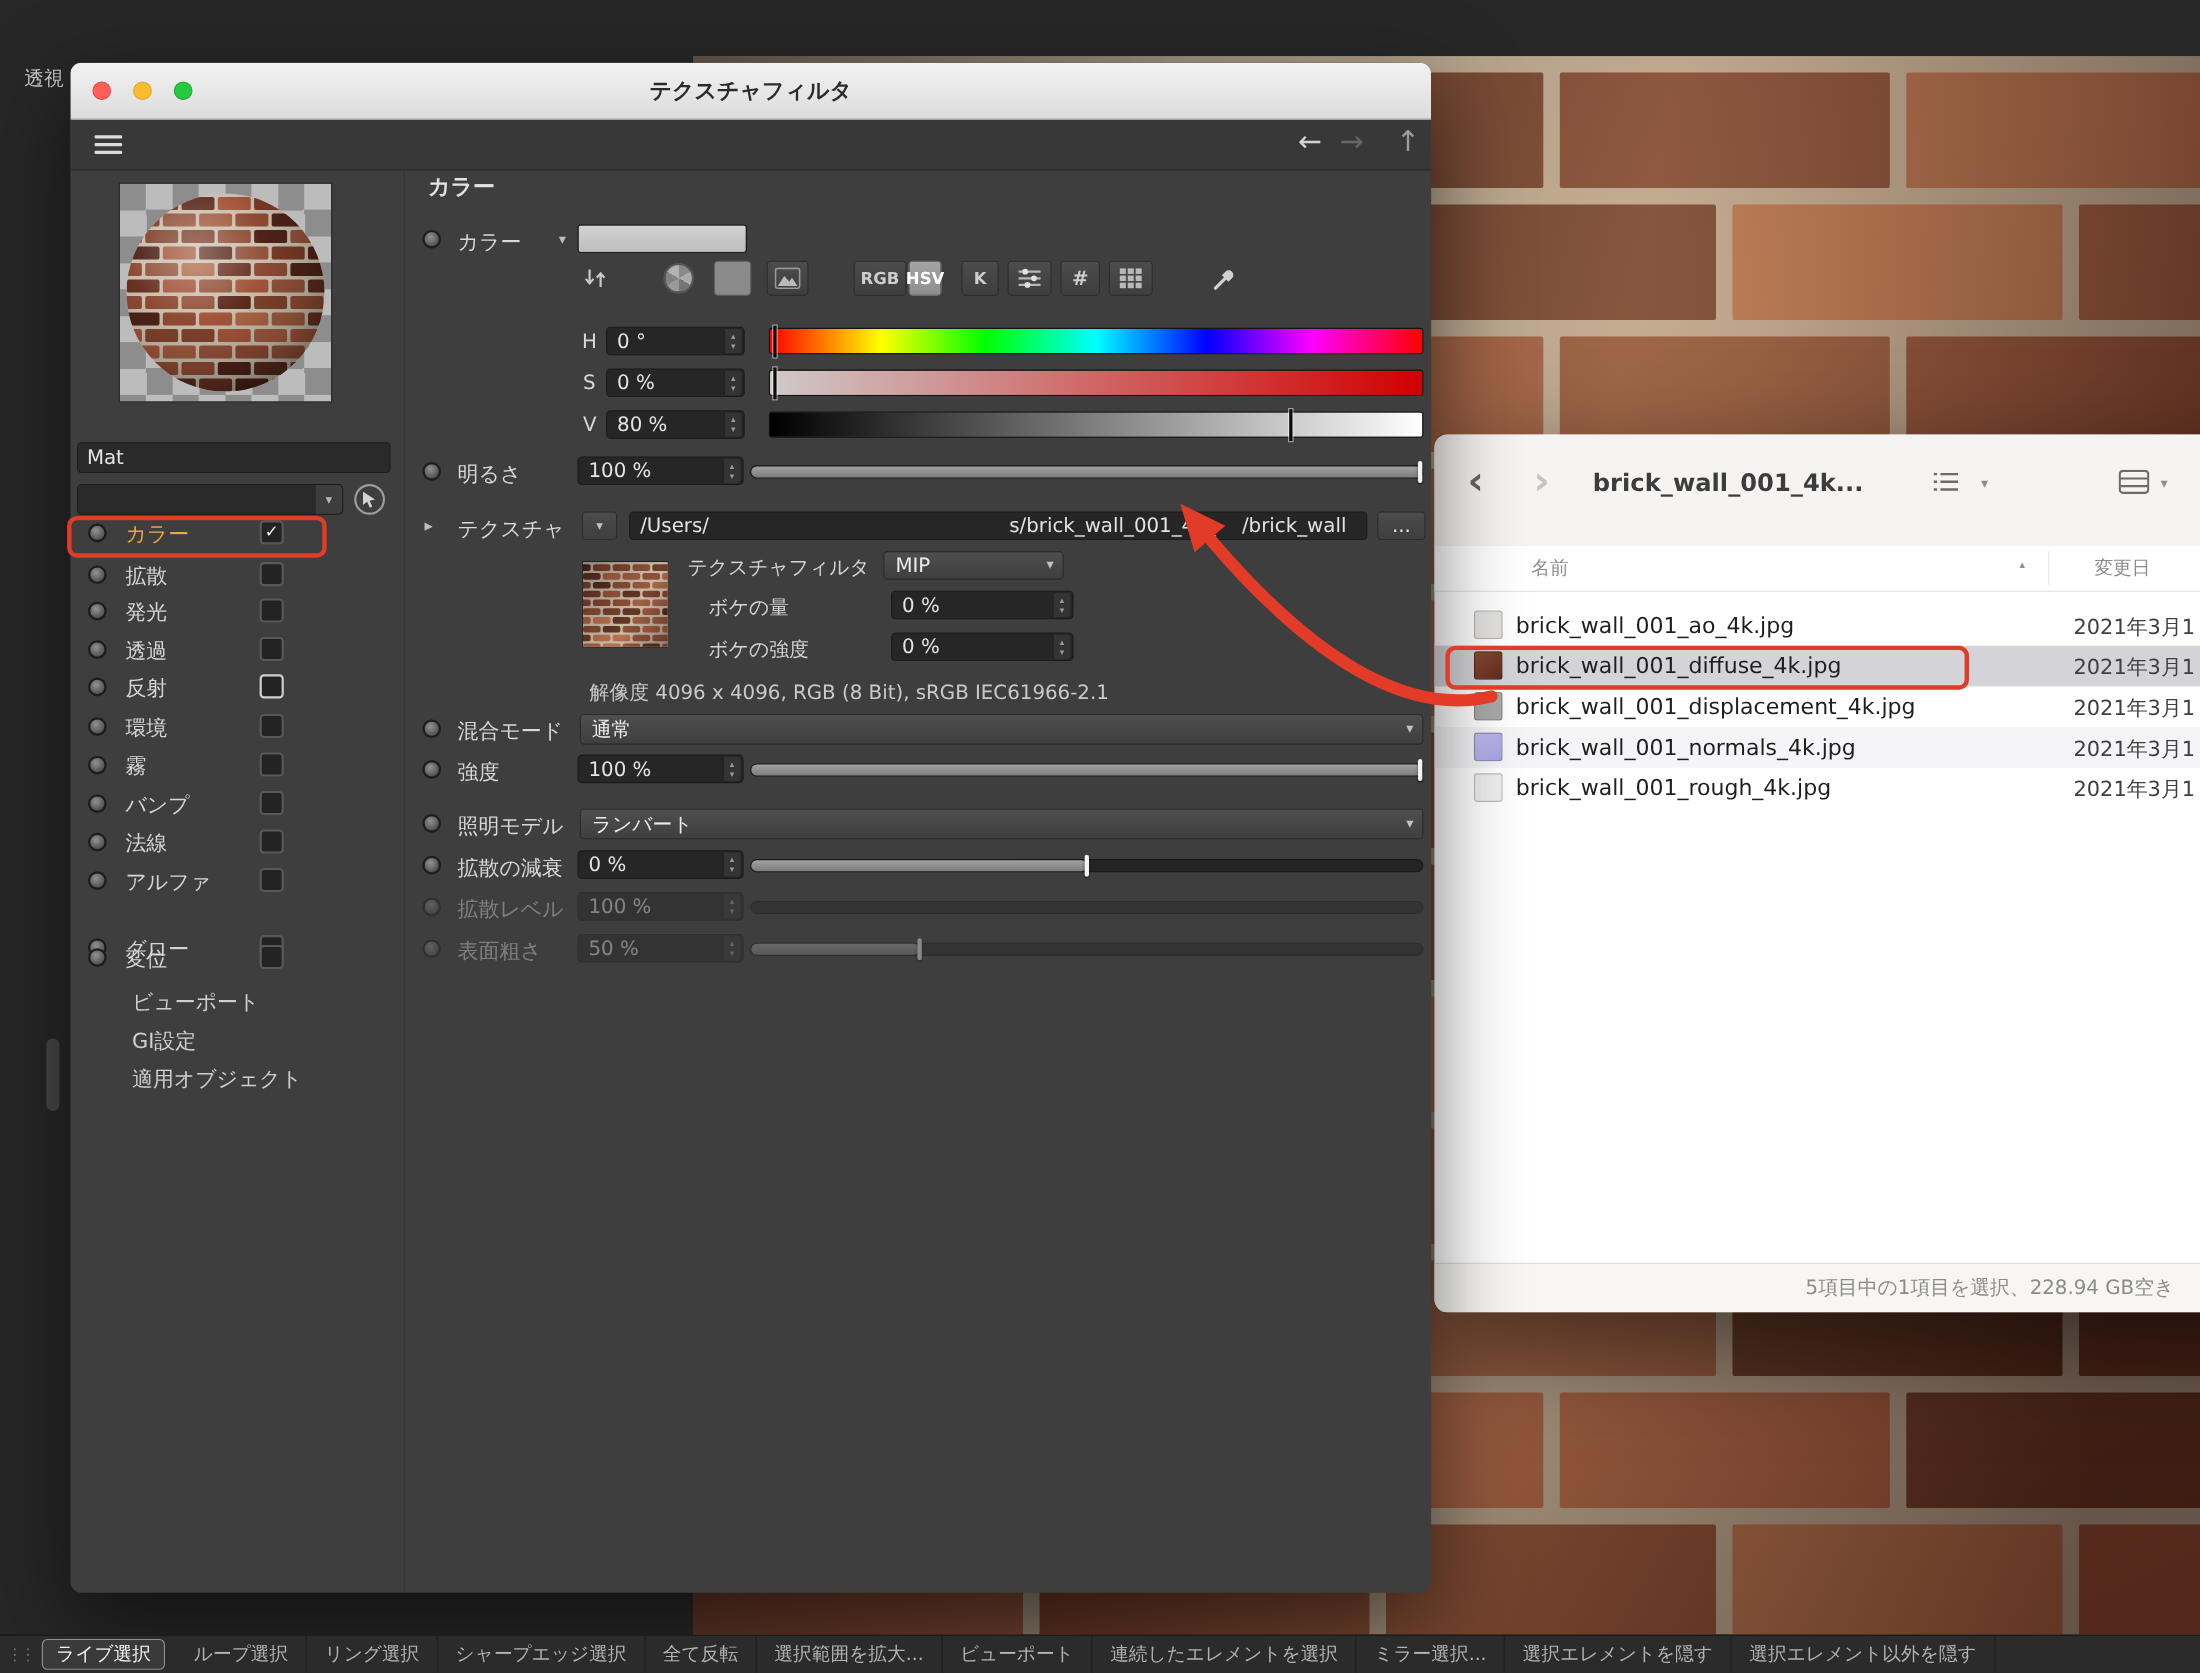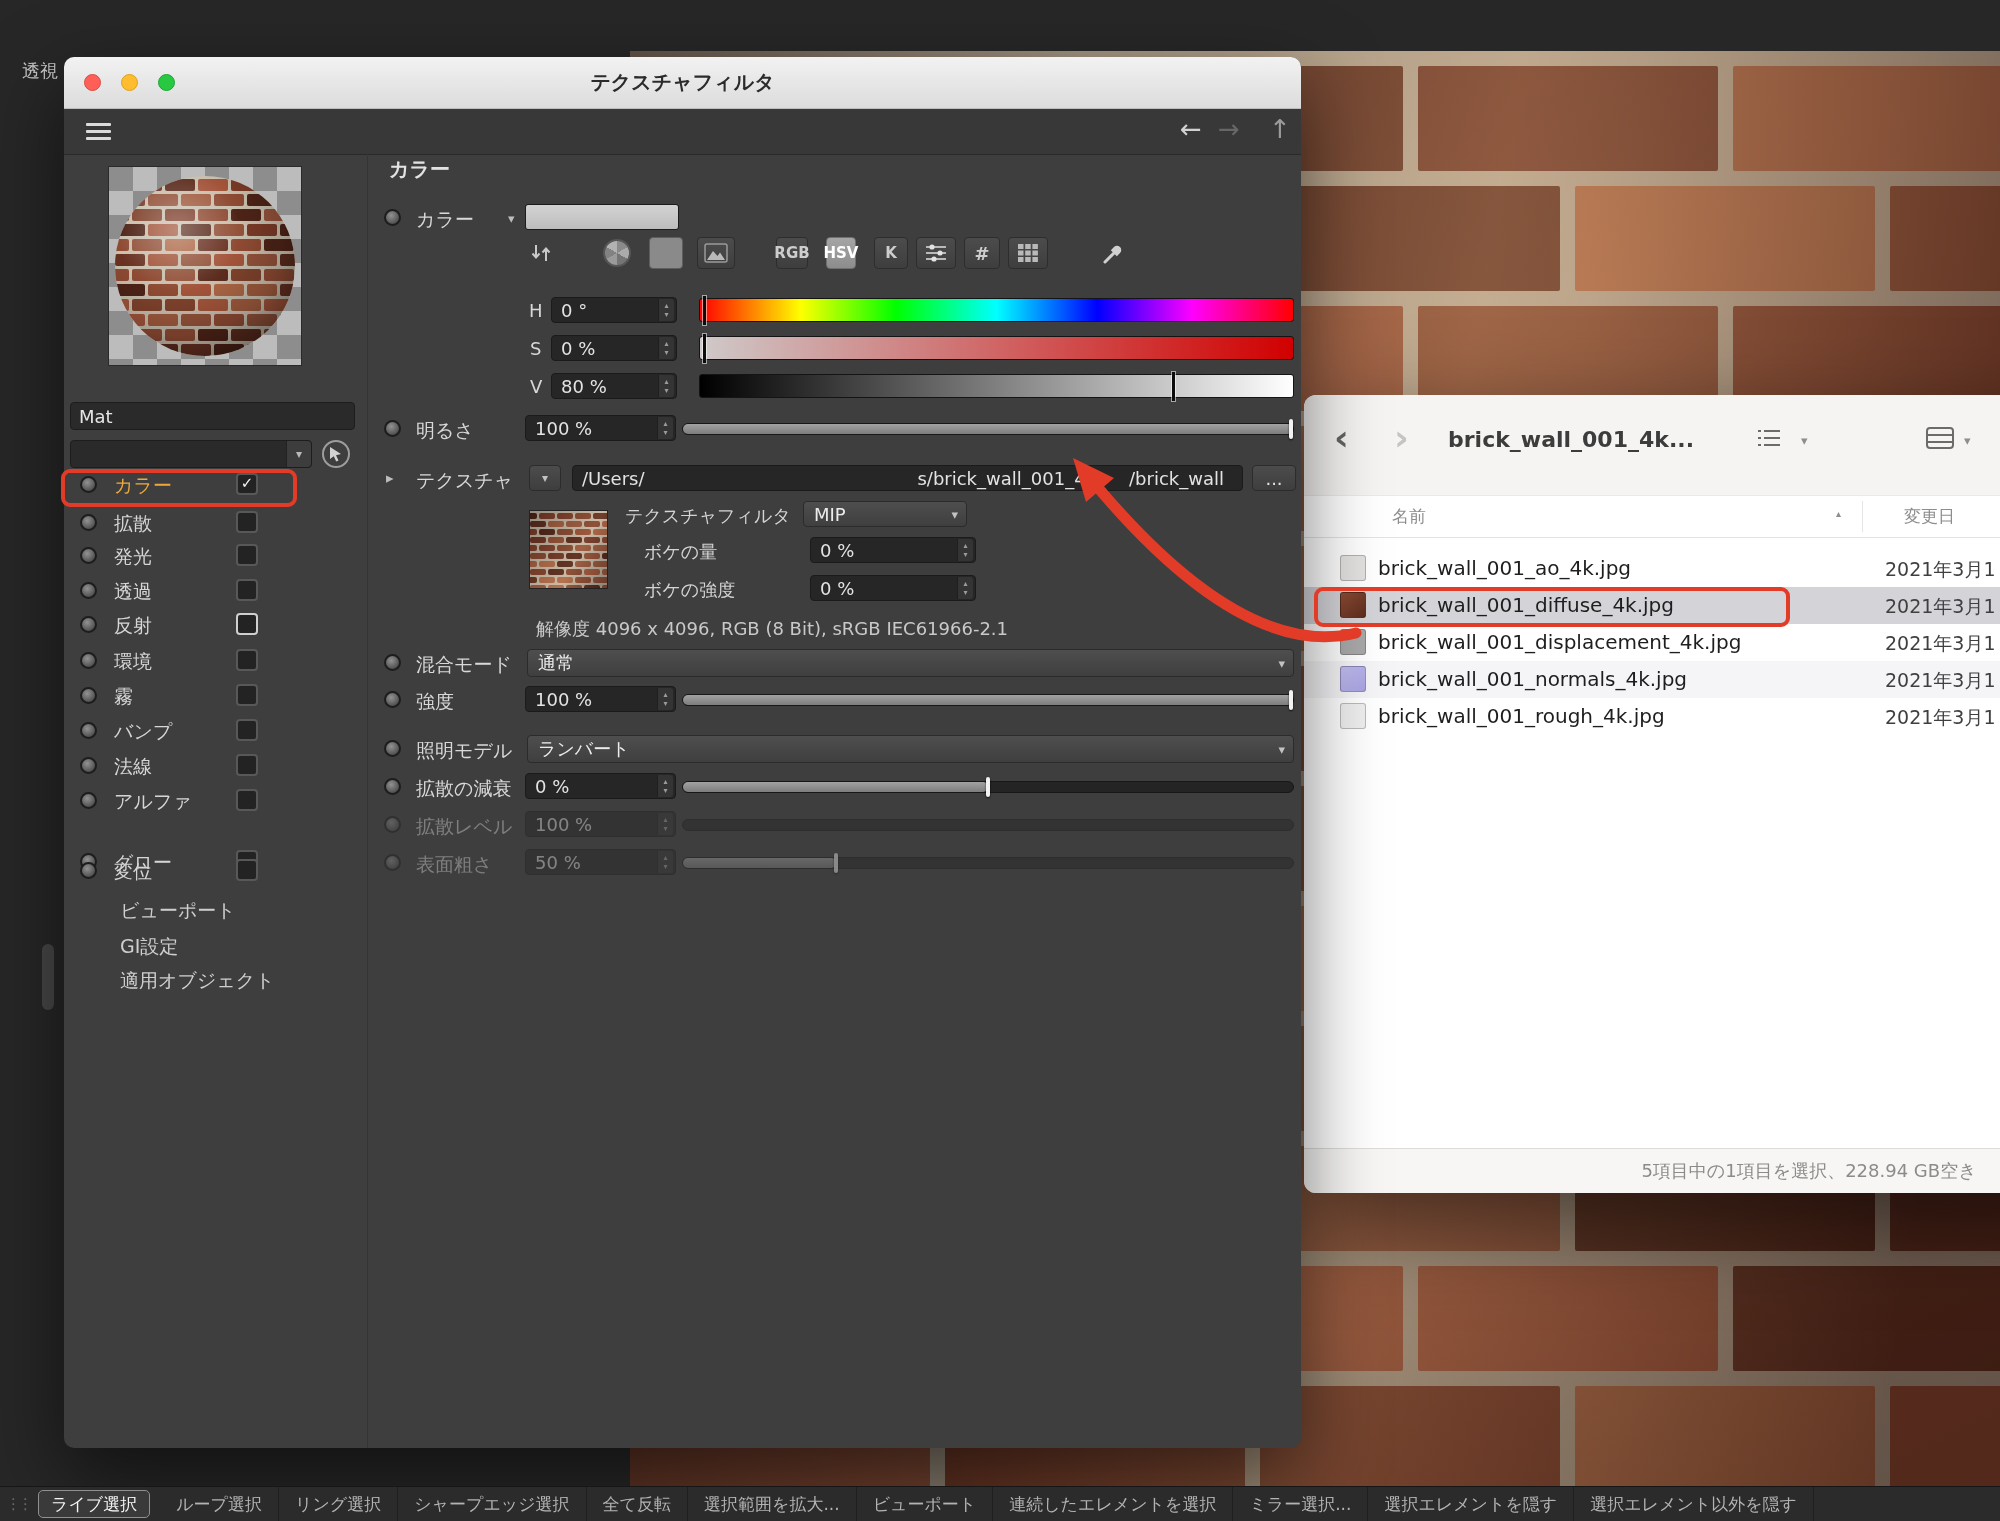--- a/index.html
+++ b/index.html
@@ -402,21 +402,21 @@
       <span class="icb" style="left:537px;width:32px">
           <span class="wheel"></span>
         </span>
       <span class="icb" style="left:585px;width:34px;background:#8a8a8a;border:1px solid #5e5e5e"></span>
       <span class="icb btn" style="left:633px;width:38px">
         <svg width="24" height="20" viewBox="0 0 24 20">
             <rect x="1" y="1" width="22" height="18" rx="2" fill="none" stroke="#9a9a9a" stroke-width="1.5"></rect>
             <path d="M3 17 L9 8 L13.5 13 L16 9.5 L21 17 Z" fill="#b9b9b9"></path>
           </svg>
       </span>
-      <span class="icb btn" style="left:712px;width:32px">RGB</span>
+      <span class="icb btn" style="left:712px;width:48px">RGB</span>
       <span class="icb btn sel" style="left:762px;width:30px">HSV</span>
       <span class="icb btn" style="left:810px;width:34px">K</span>
       <span class="icb btn" style="left:852px;width:40px">
         <svg width="24" height="20" viewBox="0 0 24 20">
             <path d="M2 4 h20 M2 10 h20 M2 16 h20" stroke="#b9b9b9" stroke-width="2"></path>
             <circle cx="8" cy="4" r="2.6" fill="#e2e2e2"></circle>
             <circle cx="16" cy="10" r="2.6" fill="#e2e2e2"></circle>
             <circle cx="10" cy="16" r="2.6" fill="#e2e2e2"></circle>
           </svg>
       </span>

